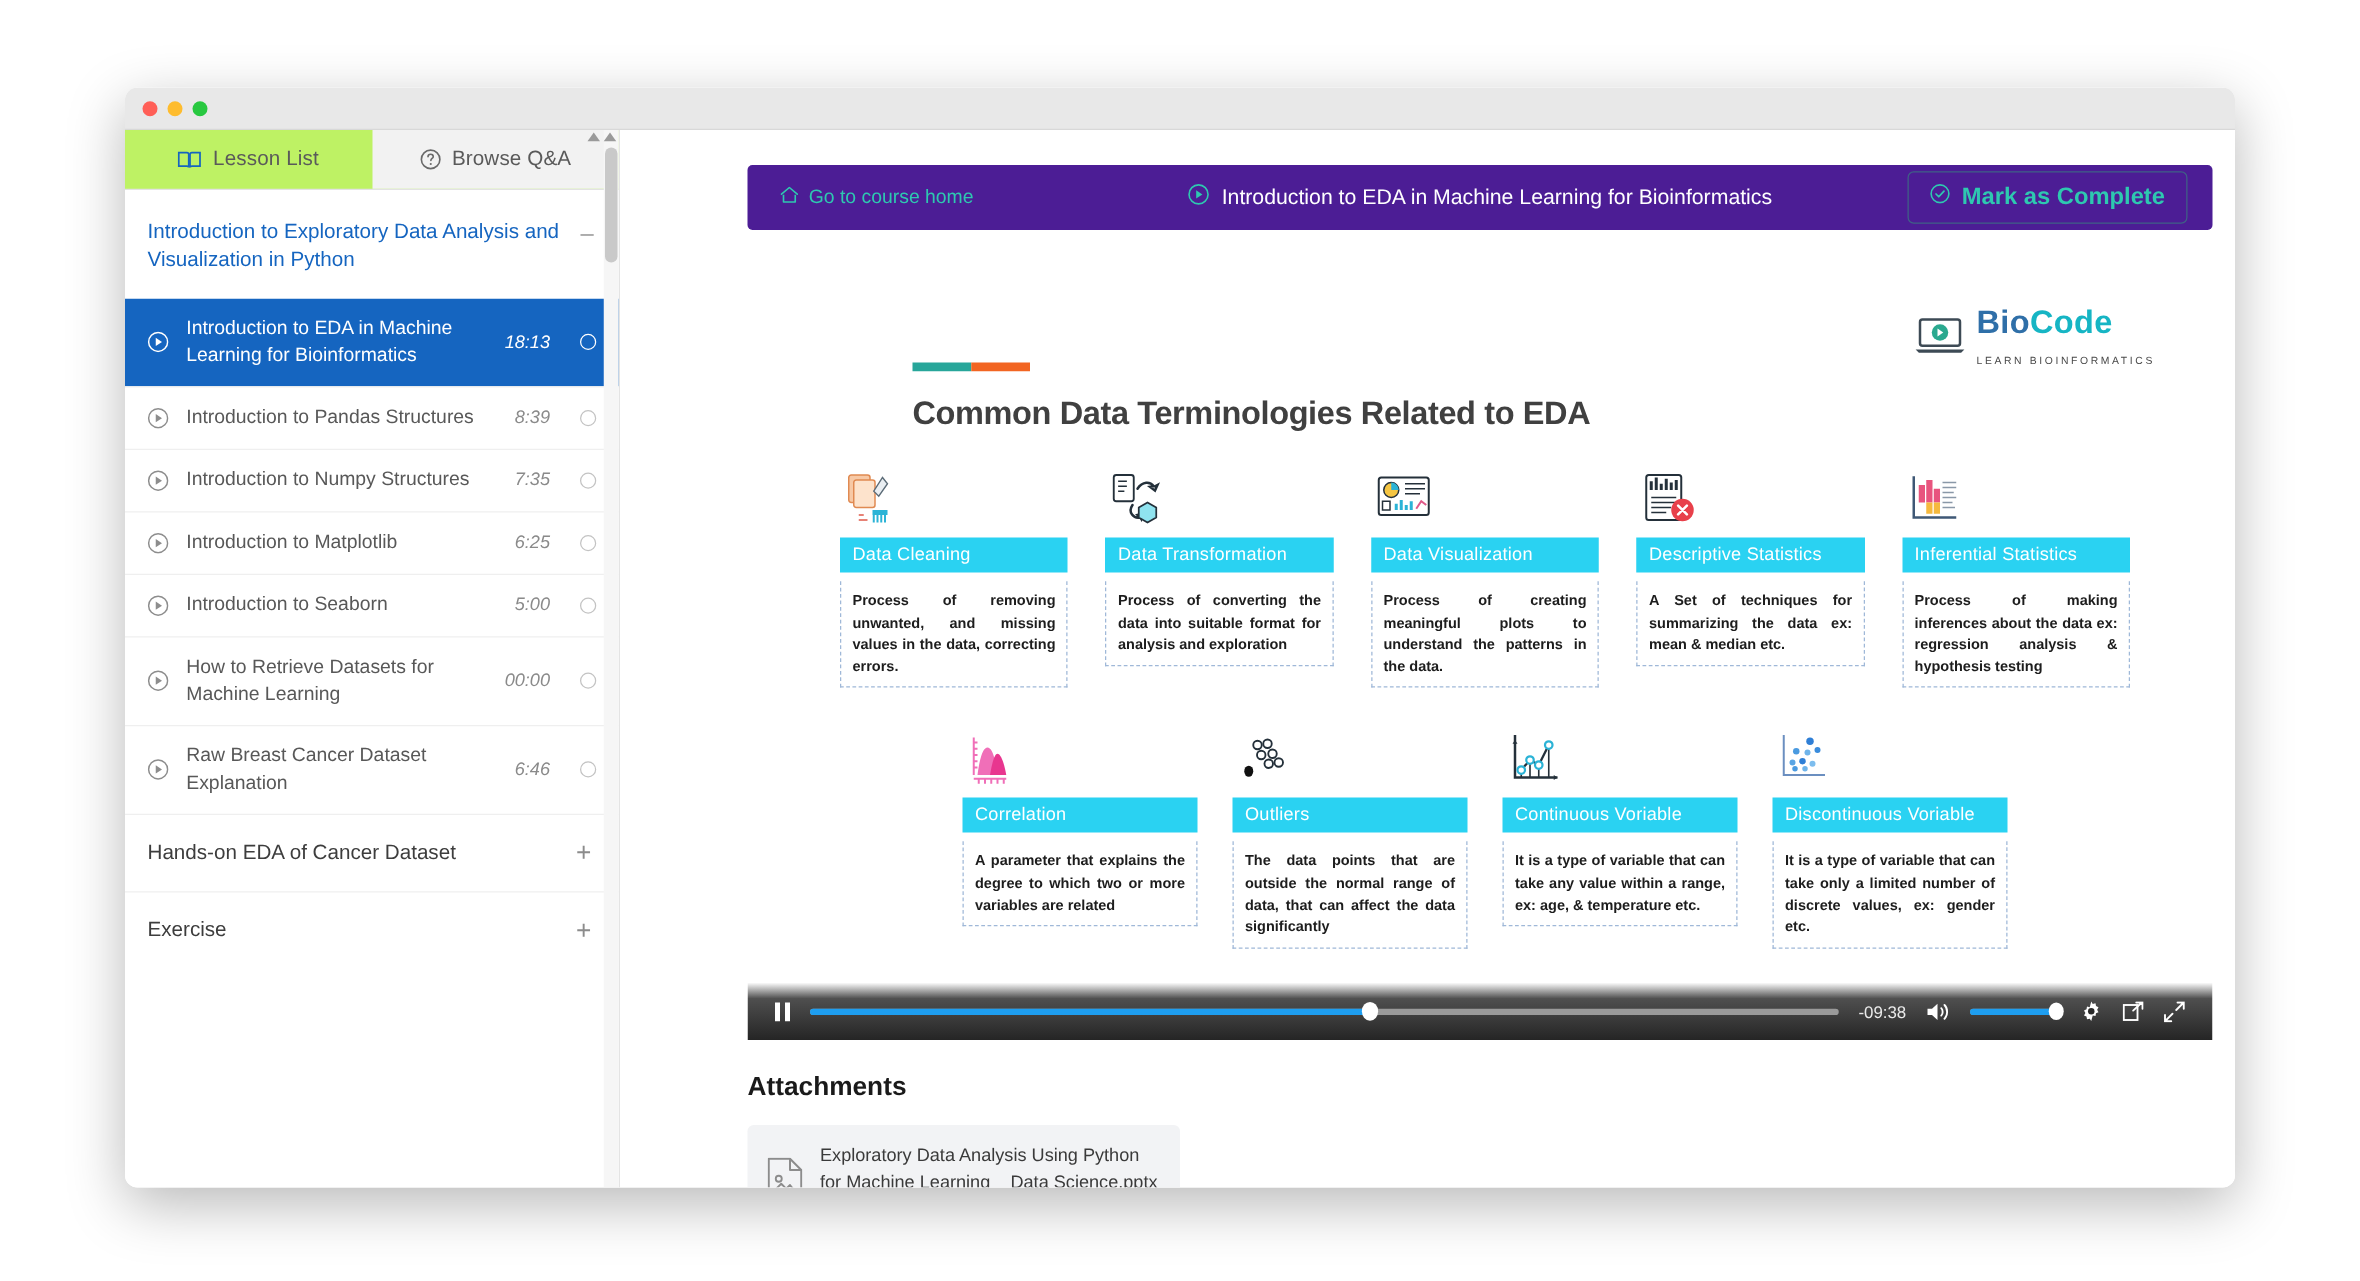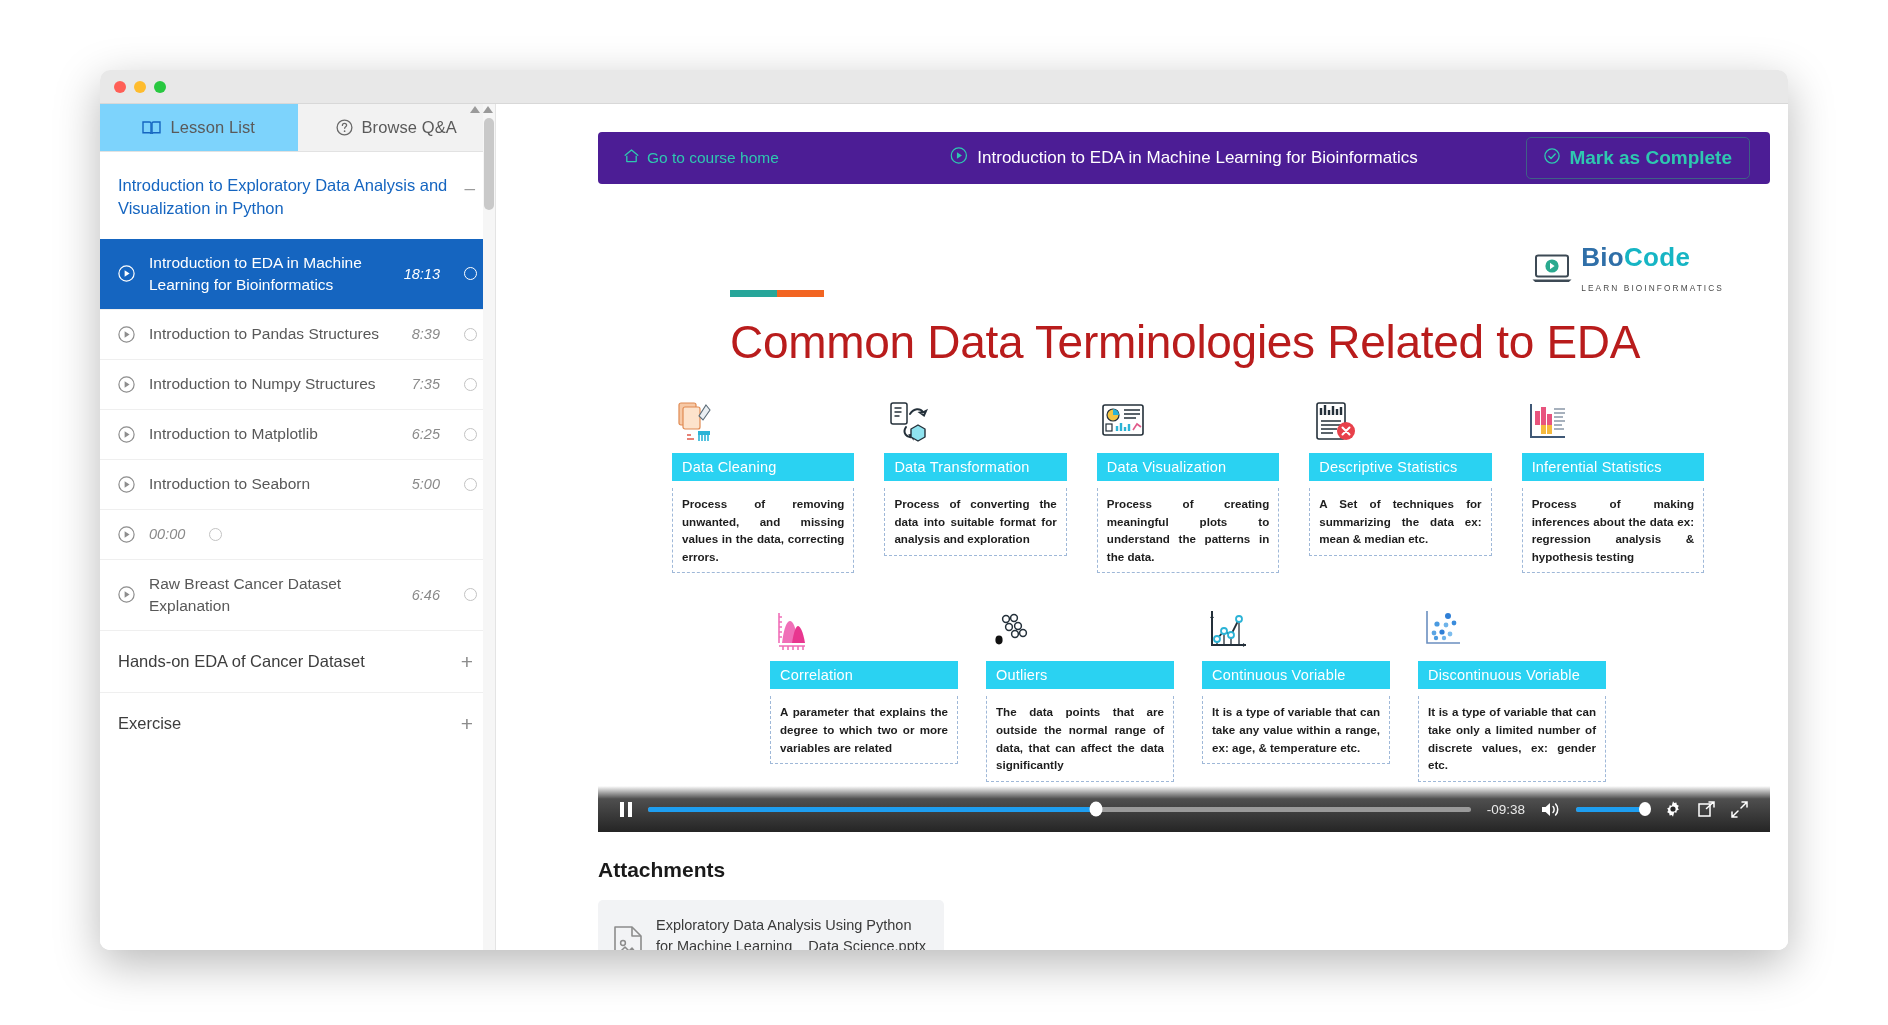--- a/index.html
+++ b/index.html
@@ -46,21 +46,21 @@
     height: 100%;
     background: #ffffff;
     border-right: 1px solid #e4e4e4;
     position: relative;
     overflow: hidden;
   }
   .tabs {
     display: flex;
     height: 48px;
     border-bottom: 1px solid #e2e2e2;
-    background: #7dd3fc;
+    background: #bef264;
   }
   .tab {
     flex: 1;
     display: flex; align-items: center; justify-content: center;
     gap: 9px;
     font-size: 16.5px;
     color: #5a5a5a;
     cursor: pointer;
     letter-spacing: 0.1px;
   }
@@ -243,23 +243,23 @@
   .accent-bars {
     margin: 62px 0 0 88px;
     display: flex;
     width: 94px; height: 7px;
   }
   .accent-bars .b1 { flex: 1; background: #27a69a; }
   .accent-bars .b2 { flex: 1; background: #f26522; }
 
   .slide-title {
     margin: 18px 0 0 88px;
-    font-size: 46px;
-    font-weight: normal;
-    color: #b91c1c;
+    font-size: 26px;
+    font-weight: bold;
+    color: #404040;
     letter-spacing: -0.3px;
   }
 
   .card-row {
     display: flex;
     margin-top: 30px;
     padding: 0 22px 0 30px;
     gap: 30px;
   }
   .card-row.row2 {
@@ -490,20 +490,21 @@
         <span class="circle"></span>
       </div>
 
       <div class="lesson">
         <span class="play">
           <svg width="17" height="17" viewBox="0 0 17 17">
             <circle cx="8.5" cy="8.5" r="7.6" fill="none" stroke="#8d8d8d" stroke-width="1.2"></circle>
             <path d="M6.6 5.2l5 3.3-5 3.3z" fill="#8d8d8d"></path>
           </svg>
         </span>
+        <span class="lname">How to Retrieve Datasets for Machine Learning</span>
         <span class="ldur">00:00</span>
         <span class="circle"></span>
       </div>
 
       <div class="lesson">
         <span class="play">
           <svg width="17" height="17" viewBox="0 0 17 17">
             <circle cx="8.5" cy="8.5" r="7.6" fill="none" stroke="#8d8d8d" stroke-width="1.2"></circle>
             <path d="M6.6 5.2l5 3.3-5 3.3z" fill="#8d8d8d"></path>
           </svg>

